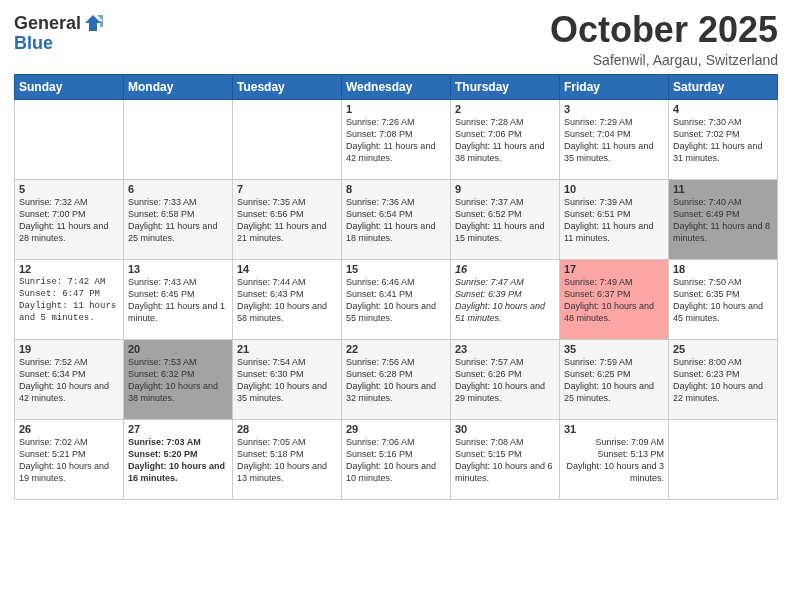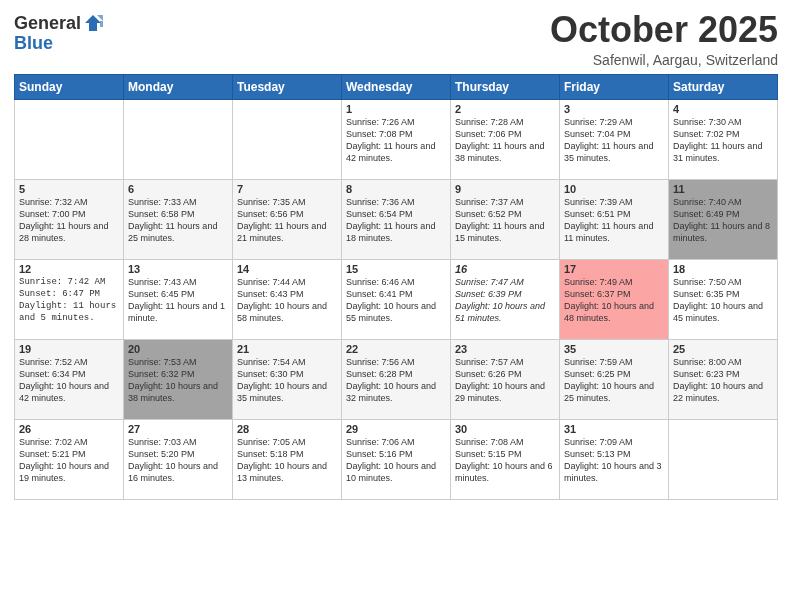--- a/index.html
+++ b/index.html
@@ -295,21 +295,21 @@
         </tr>
         <tr>
           <td style="background: rgb(255, 255, 255);">
             <span class="day-num">26</span>
             <div class="day-info" style="white-space: pre-line;">Sunrise: 7:02 AM
 Sunset: 5:21 PM
 Daylight: 10 hours and 19 minutes.</div>
           </td>
           <td style="background: rgb(255, 255, 255);">
             <span class="day-num">27</span>
-            <div class="day-info" style="white-space: pre-line;">Sunrise: 7:03 AM
+            <div class="day-info" style="white-space: pre-line; font-weight: bold;">Sunrise: 7:03 AM
 Sunset: 5:20 PM
 Daylight: 10 hours and 16 minutes.</div>
           </td>
           <td style="background: rgb(255, 255, 255);">
             <span class="day-num">28</span>
             <div class="day-info" style="white-space: pre-line;">Sunrise: 7:05 AM
 Sunset: 5:18 PM
 Daylight: 10 hours and 13 minutes.</div>
           </td>
           <td style="background: rgb(255, 255, 255);">
@@ -319,21 +319,21 @@
 Daylight: 10 hours and 10 minutes.</div>
           </td>
           <td style="background: rgb(255, 255, 255);">
             <span class="day-num">30</span>
             <div class="day-info" style="white-space: pre-line;">Sunrise: 7:08 AM
 Sunset: 5:15 PM
 Daylight: 10 hours and 6 minutes.</div>
           </td>
           <td style="background: rgb(255, 255, 255);">
             <span class="day-num">31</span>
-            <div class="day-info" style="white-space: pre-line;">Sunrise: 7:09 AM
+            <div class="day-info" style="white-space: pre-line; text-align: right;">Sunrise: 7:09 AM
 Sunset: 5:13 PM
 Daylight: 10 hours and 3 minutes.</div>
           </td>
           <td class="empty-cell" style="background: rgb(255, 255, 255);"></td>
         </tr>
       </tbody>
   </table>
 </div>
 
 </body></html>

